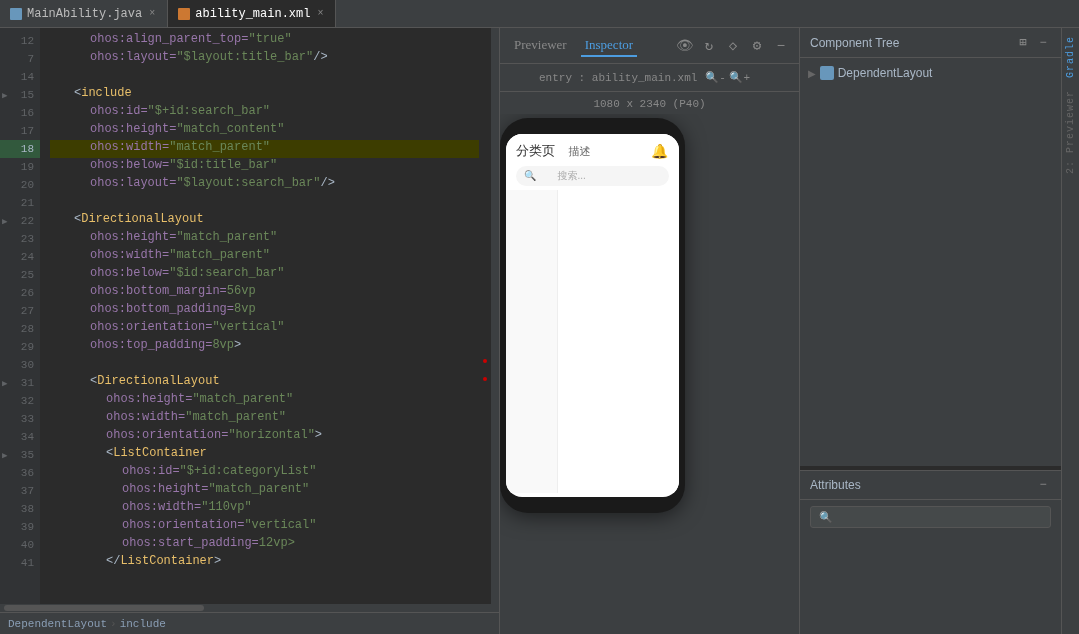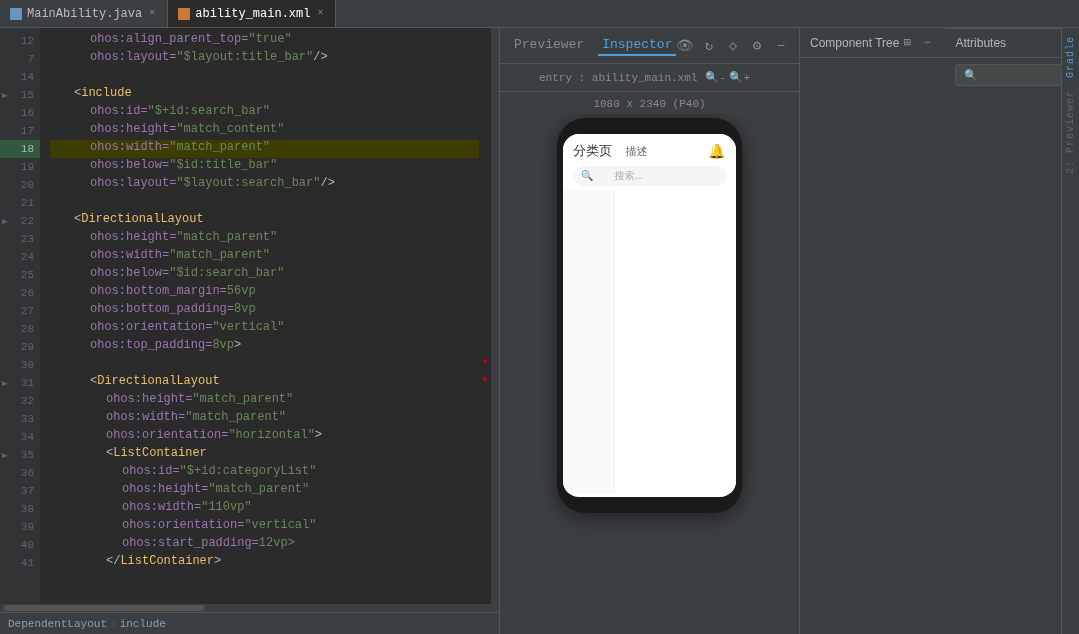--- a/index.html
+++ b/index.html
@@ -200,20 +200,21 @@
       justify-content: space-between;
       padding: 0 10px;
       height: 36px;
       border-bottom: 1px solid #555;
       flex-shrink: 0;
     }
 
     .previewer-tabs {
       display: flex;
       gap: 10px;
+      font-family: Liberation Serif, serif;
     }
     .previewer-tab {
       font-size: 13px;
       color: #888;
       cursor: pointer;
       padding: 2px 4px;
     }
     .previewer-tab.active {
       color: #4d9de0;
       border-bottom: 2px solid #4d9de0;
@@ -250,21 +251,20 @@
     .preview-device-label {
       text-align: center;
       font-size: 11px;
       color: #888;
       padding: 6px 0 4px;
       flex-shrink: 0;
     }
 
     .preview-device-wrapper {
       display: flex;
-      justify-content: center;
       align-items: flex-start;
       flex: 1;
       padding: 4px 0;
       overflow: hidden;
     }
 
     .phone-device {
       width: 185px;
       height: 395px;
       background: #1a1a1a;
@@ -342,21 +342,21 @@
     .phone-main-area {
       flex: 1;
       background: #fff;
     }
 
     
     .inspector-panel {
       flex: 1;
       background: #3c3f41;
       display: flex;
-      flex-direction: row;
+      flex-direction: column;
       overflow: hidden;
     }
 
     .component-tree-header {
       display: flex;
       align-items: center;
       justify-content: space-between;
       padding: 0 10px;
       height: 30px;
       border-bottom: 1px solid #555;

